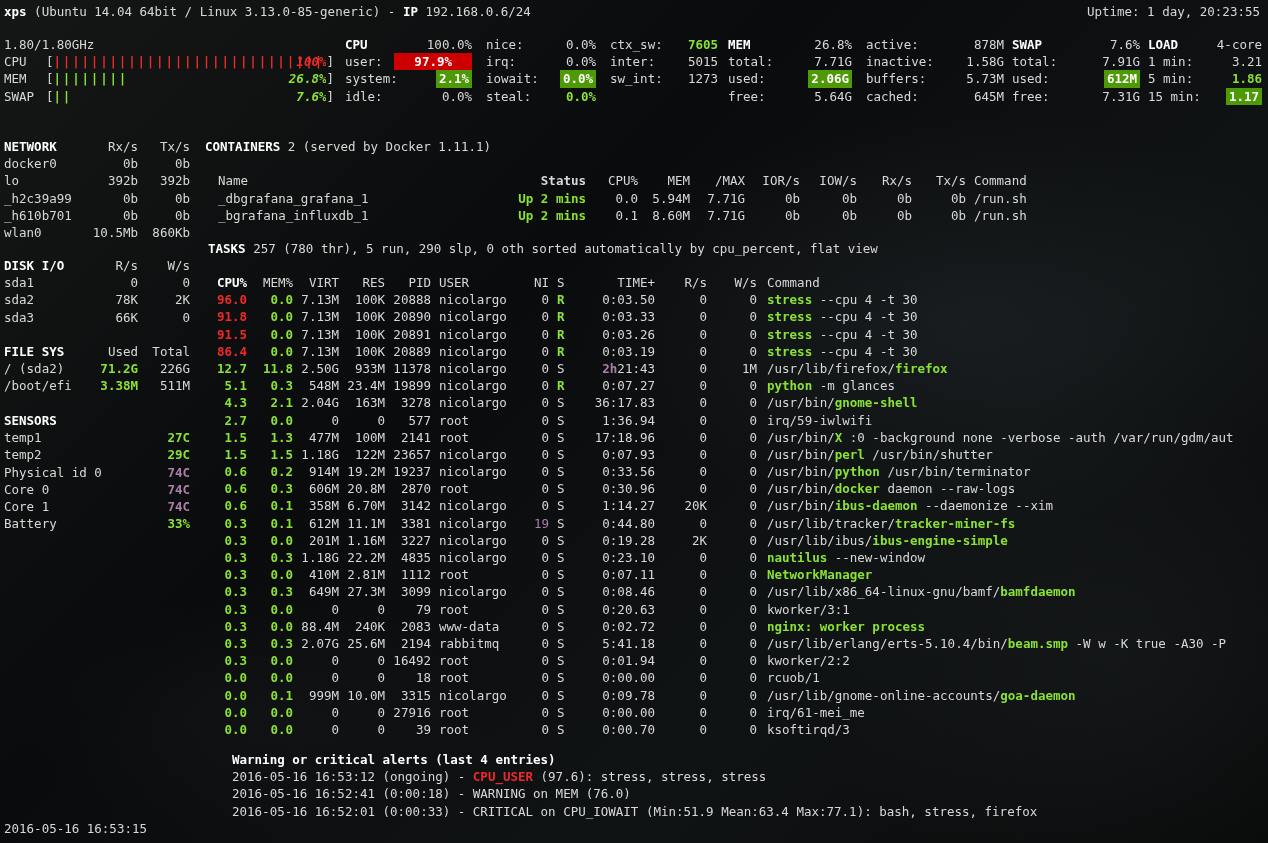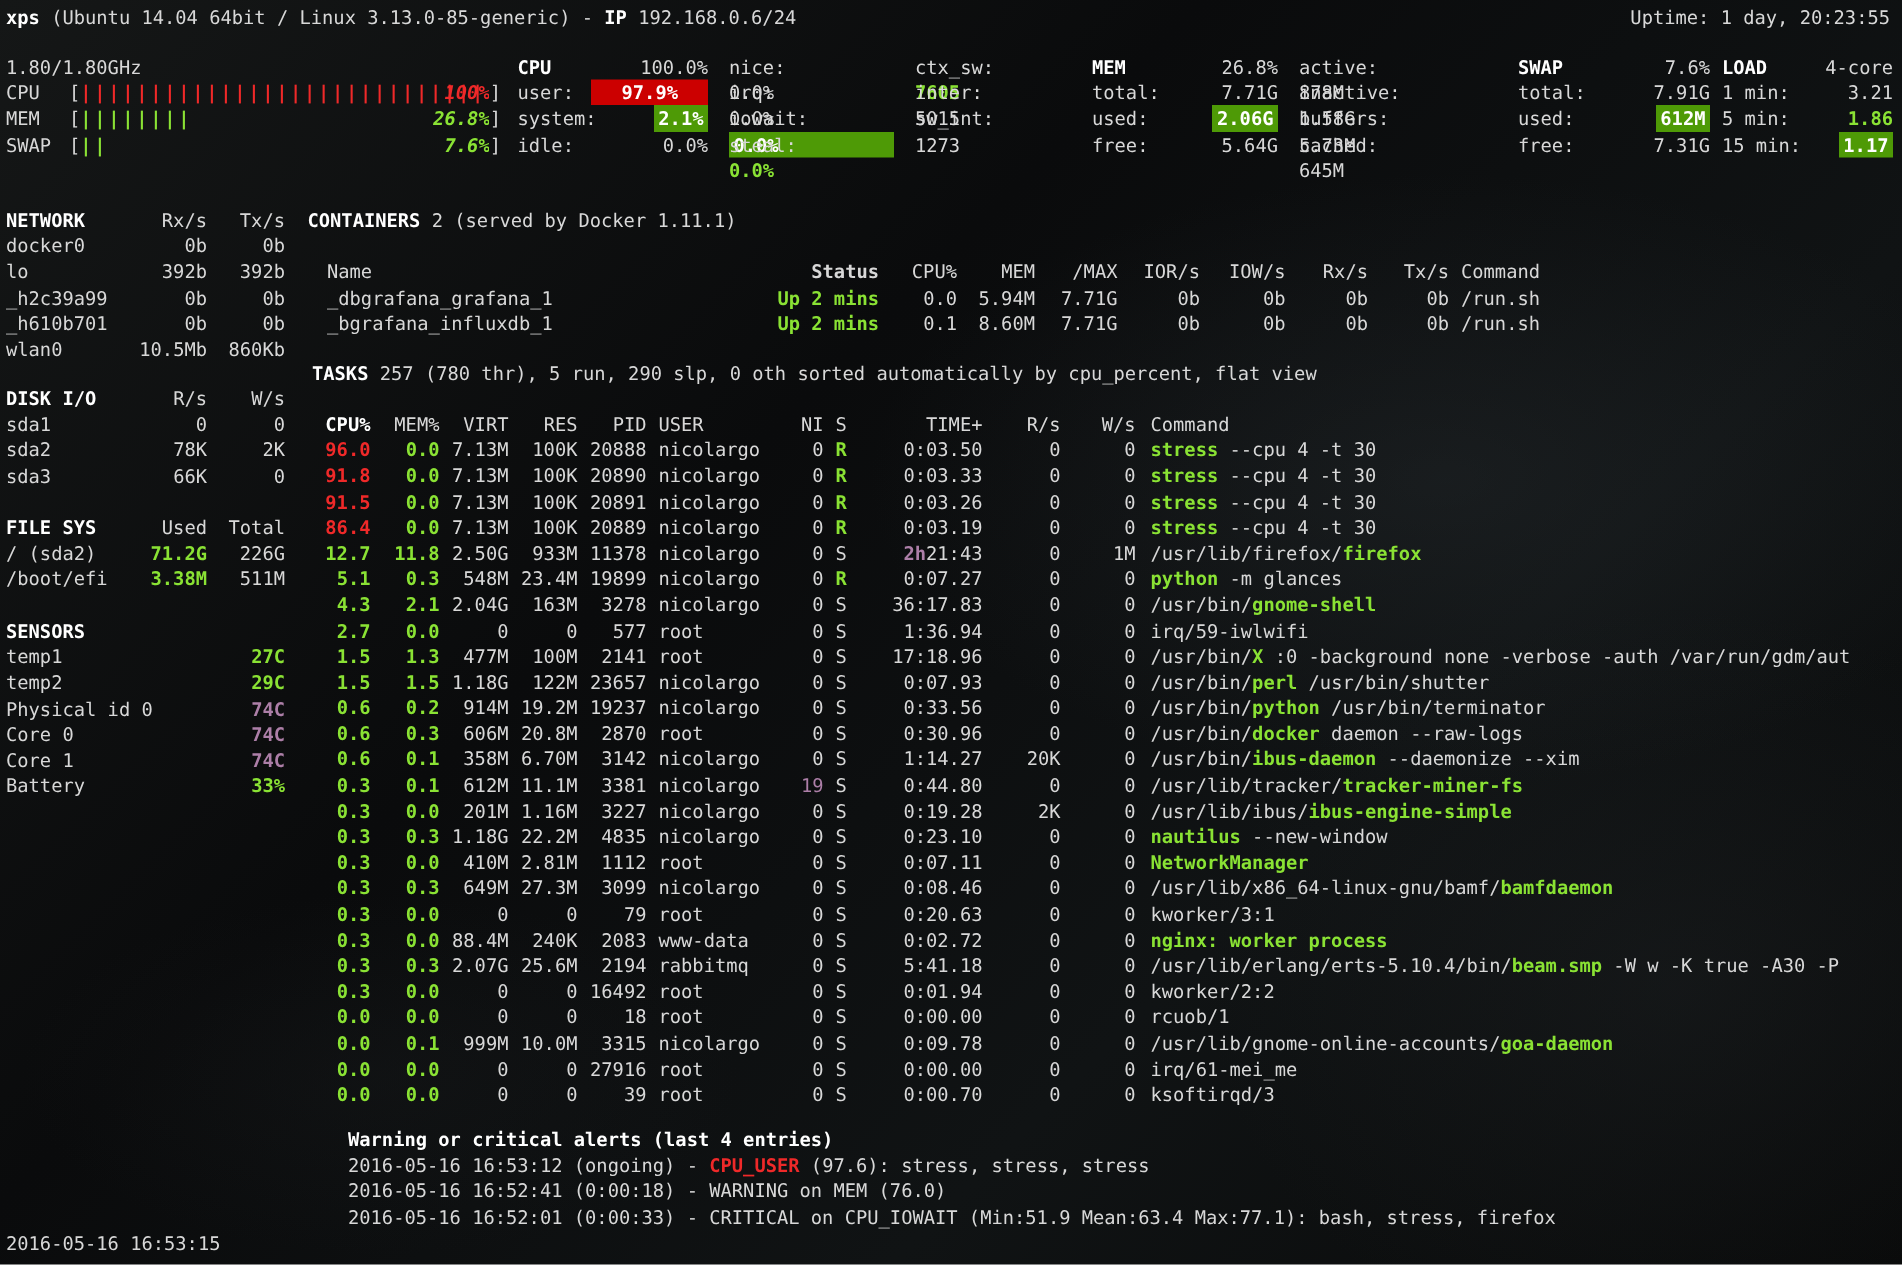--- a/index.html
+++ b/index.html
@@ -29,21 +29,21 @@
   #ql-panel{left:4px;top:36px;width:330px;}
   .qlrow{display:flex;height:var(--lh);white-space:pre;}
   .qll{width:42px;}
   .qlwrap{flex:1;position:relative;overflow:hidden;}
   .qlbars{letter-spacing:1.8px;white-space:nowrap;font-weight:bold;display:block;overflow:hidden;height:var(--lh);}
   .bar-red{color:var(--red);} .bar-green{color:var(--green);}
   .qlpct{position:absolute;right:0;top:0;font-weight:bold;background:transparent;font-style:italic;}
   
   .kvrow{display:flex;height:var(--lh);white-space:pre;}
   .kv{display:inline-flex;justify-content:space-between;}
-  .kv + .kv{margin-left:14px;flex-direction:column;}
+  .kv + .kv{margin-left:14px;}
   #cpu-panel{left:345px;top:36px;}
   #mem-panel{left:728px;top:36px;}
   #swap-panel{left:1012px;top:36px;}
   #load-panel{left:1148px;top:36px;}
   
   .side{width:186px;}
   #network{left:4px;top:138px;}
   #diskio{left:4px;top:257px;}
   #filesys{left:4px;top:343px;}
   #sensors{left:4px;top:412px;}

